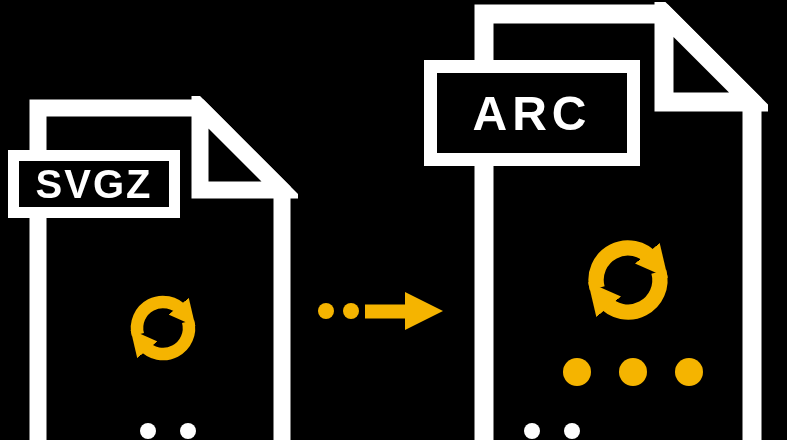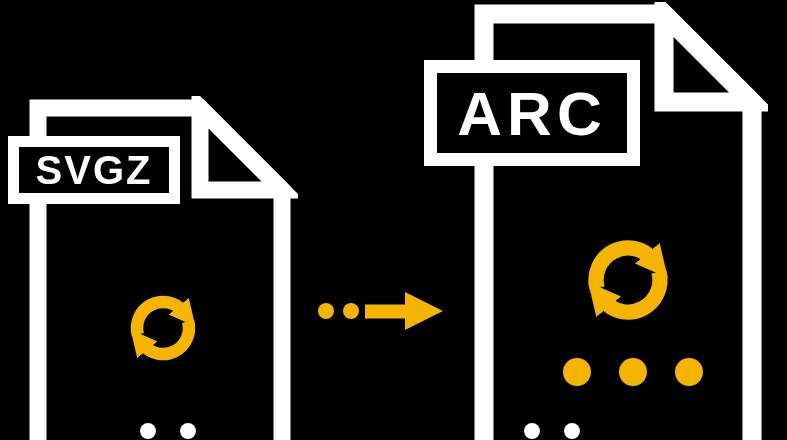--- a/index.html
+++ b/index.html
@@ -14,22 +14,22 @@
   .badge{
     position:absolute;
     box-sizing:border-box;
     background:#000000;
     border:11px solid #ffffff;
     color:#ffffff;
     font-weight:bold;
     display:flex;align-items:center;justify-content:center;
     letter-spacing:2px;
   }
-  .badge-source{left:8px;top:136px;width:172px;height:68px;font-size:40px;}
-  .badge-target{left:424px;top:60px;width:216px;height:106px;border-width:13px;font-size:62px;letter-spacing:5px;}
+  .badge-source{left:8px;top:150px;width:172px;height:68px;font-size:40px;}
+  .badge-target{left:424px;top:60px;width:216px;height:106px;border-width:13px;font-size:48px;letter-spacing:5px;}
   .dot{position:absolute;border-radius:50%;}
   .dot-yellow{background:#F5B400;}
   .dot-white{background:#ffffff;}
 </style>
 </head>
 <body>
 
 <div class="stage">
 
   <svg class="abs" style="left:14px;top:96px;" width="284" height="400" viewBox="0 0 284 400">

